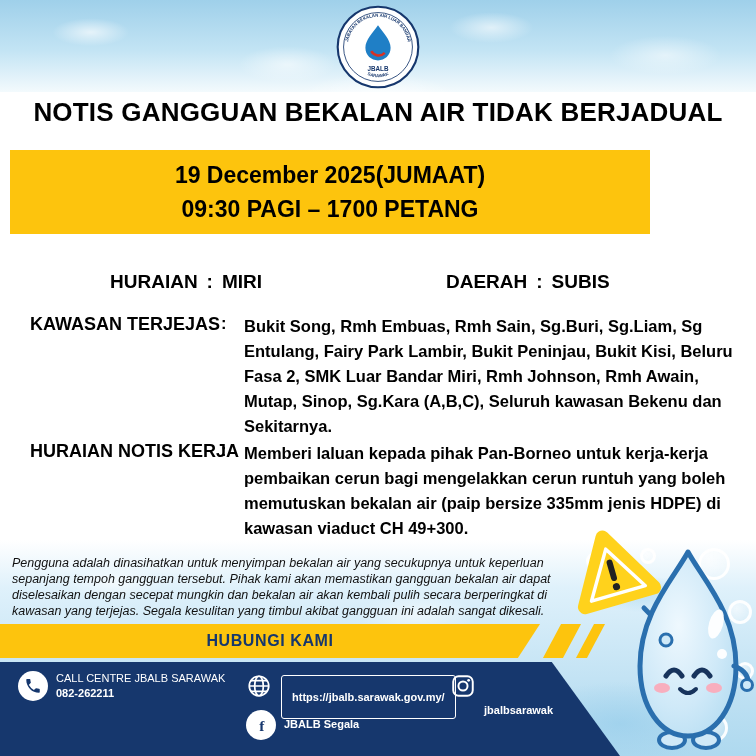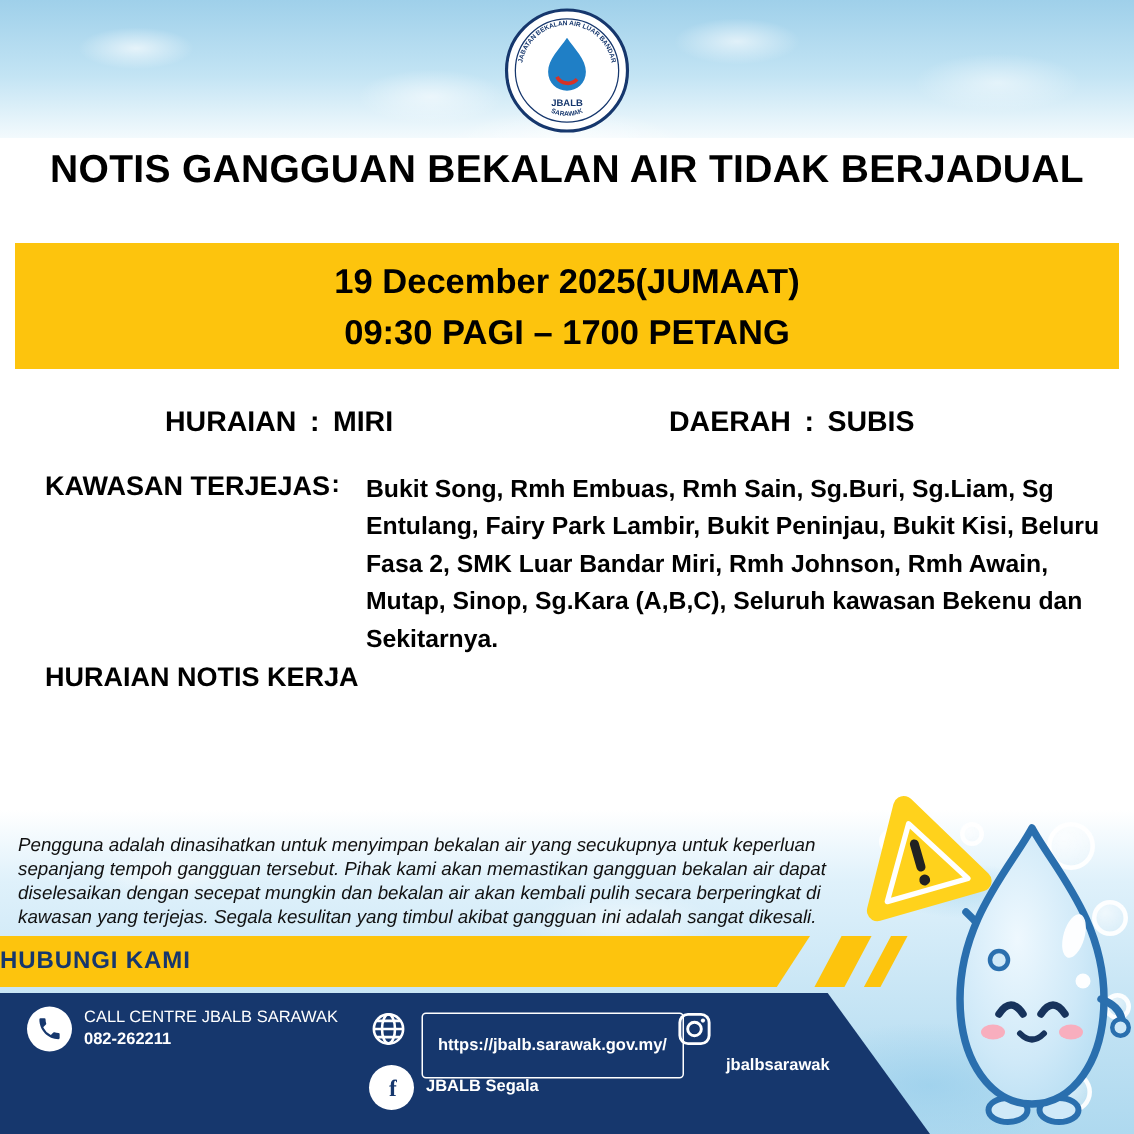--- a/index.html
+++ b/index.html
@@ -45,21 +45,21 @@
   .b7{left:640px;top:548px;width:10px;height:10px;}
   
   .logo{position:absolute;top:5px;left:50%;transform:translateX(-50%);width:84px;height:84px;z-index:2;}
   
   .title{
     position:absolute;top:97px;left:0;width:100%;margin:0;
     text-align:center;font-size:26px;font-weight:bold;letter-spacing:.2px;color:#000;z-index:2;
   }
   
   .banner{
-    position:absolute;top:162px;left:10px;width:736px;height:84px;
+    position:absolute;top:150px;left:10px;width:640px;height:84px;
     background:#FDC40D;display:flex;flex-direction:column;justify-content:center;align-items:center;
     gap:7px;font-size:23px;font-weight:bold;color:#000;z-index:2;
   }
   
   .region-field{position:absolute;top:271px;display:flex;gap:9px;font-size:19px;font-weight:bold;z-index:2;}
   .bahagian{left:110px;}
   .daerah{left:446px;}
   
   .f-label{position:absolute;left:30px;font-size:18px;font-weight:bold;z-index:2;}
   .f-colon{position:absolute;left:221px;font-size:16.5px;font-weight:bold;z-index:2;}
@@ -68,21 +68,21 @@
   .row-huraian{top:441px;}
   
   .disclaimer{
     position:absolute;top:555px;left:12px;width:548px;
     font-size:12.5px;font-style:italic;line-height:16px;color:#111;z-index:3;margin:0;
   }
   
   .contact-bar{
     position:absolute;top:624px;left:0;width:540px;height:34px;background:#FDC40D;
     clip-path:polygon(0 0,100% 0,95.9% 100%,0 100%);
-    display:flex;align-items:center;justify-content:flex-start;z-index:3;
+    display:flex;align-items:center;justify-content:center;z-index:3;
   }
   .contact-bar span{font-size:16px;font-weight:bold;color:#16376D;letter-spacing:.6px;}
   .stripe{position:absolute;top:624px;height:34px;background:#FDC40D;transform:skewX(-28deg);z-index:3;}
   .stripe-1{left:552px;width:20px;}
   .stripe-2{left:585px;width:11px;}
   
   .footer{
     position:absolute;top:662px;left:0;width:620px;height:94px;background:#16376D;
     clip-path:polygon(0 0,89% 0,100% 100%,0 100%);color:#fff;z-index:4;
   }
@@ -158,20 +158,21 @@
     <span>:</span>
     <span>SUBIS</span>
   </div>
 
   <div class="f-label row-kawasan">KAWASAN TERJEJAS</div>
   <div class="f-colon row-kawasan">:</div>
   <div class="f-text row-kawasan">Bukit Song, Rmh Embuas, Rmh Sain, Sg.Buri, Sg.Liam, Sg Entulang, Fairy Park Lambir, Bukit Peninjau, Bukit Kisi, Beluru Fasa 2, SMK Luar Bandar Miri, Rmh Johnson, Rmh Awain, Mutap, Sinop, Sg.Kara (A,B,C), Seluruh kawasan Bekenu dan Sekitarnya.</div>
 
   <div class="f-label row-huraian">HURAIAN NOTIS KERJA</div>
   <div class="f-colon row-huraian">:</div>
+  <div class="f-text row-huraian">Memberi laluan kepada pihak Pan-Borneo untuk kerja-kerja pembaikan cerun bagi mengelakkan cerun runtuh yang boleh memutuskan bekalan air (paip bersize 335mm jenis HDPE) di kawasan viaduct CH 49+300.</div>
 
   <p class="disclaimer">Pengguna adalah dinasihatkan untuk menyimpan bekalan air yang secukupnya untuk keperluan sepanjang tempoh gangguan tersebut. Pihak kami akan memastikan gangguan bekalan air dapat diselesaikan dengan secepat mungkin dan bekalan air akan kembali pulih secara berperingkat di kawasan yang terjejas. Segala kesulitan yang timbul akibat gangguan ini adalah sangat dikesali.</p>
 
   <div class="contact-bar">
     <span>HUBUNGI KAMI</span>
   </div>
   <div class="stripe stripe-1"></div>
   <div class="stripe stripe-2"></div>
 
   <div class="footer">

